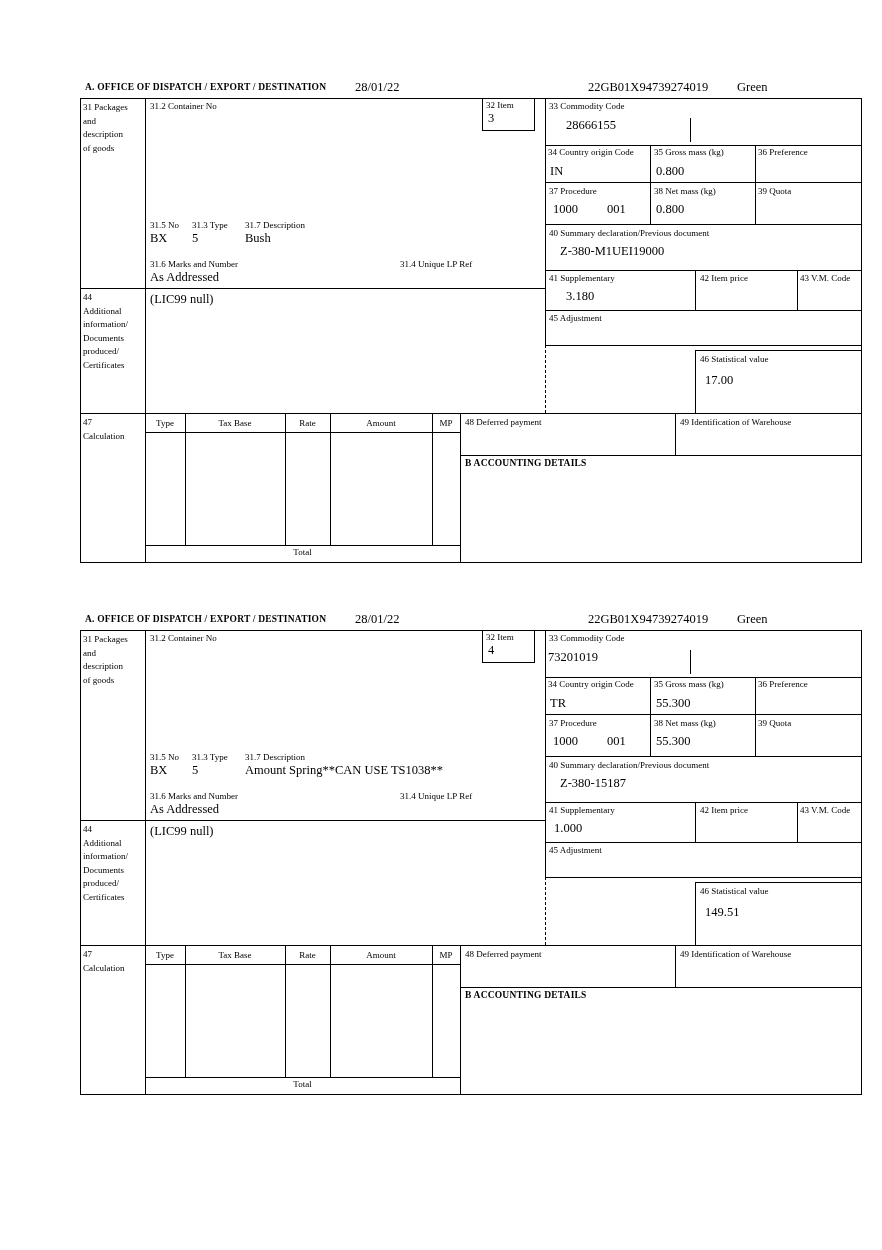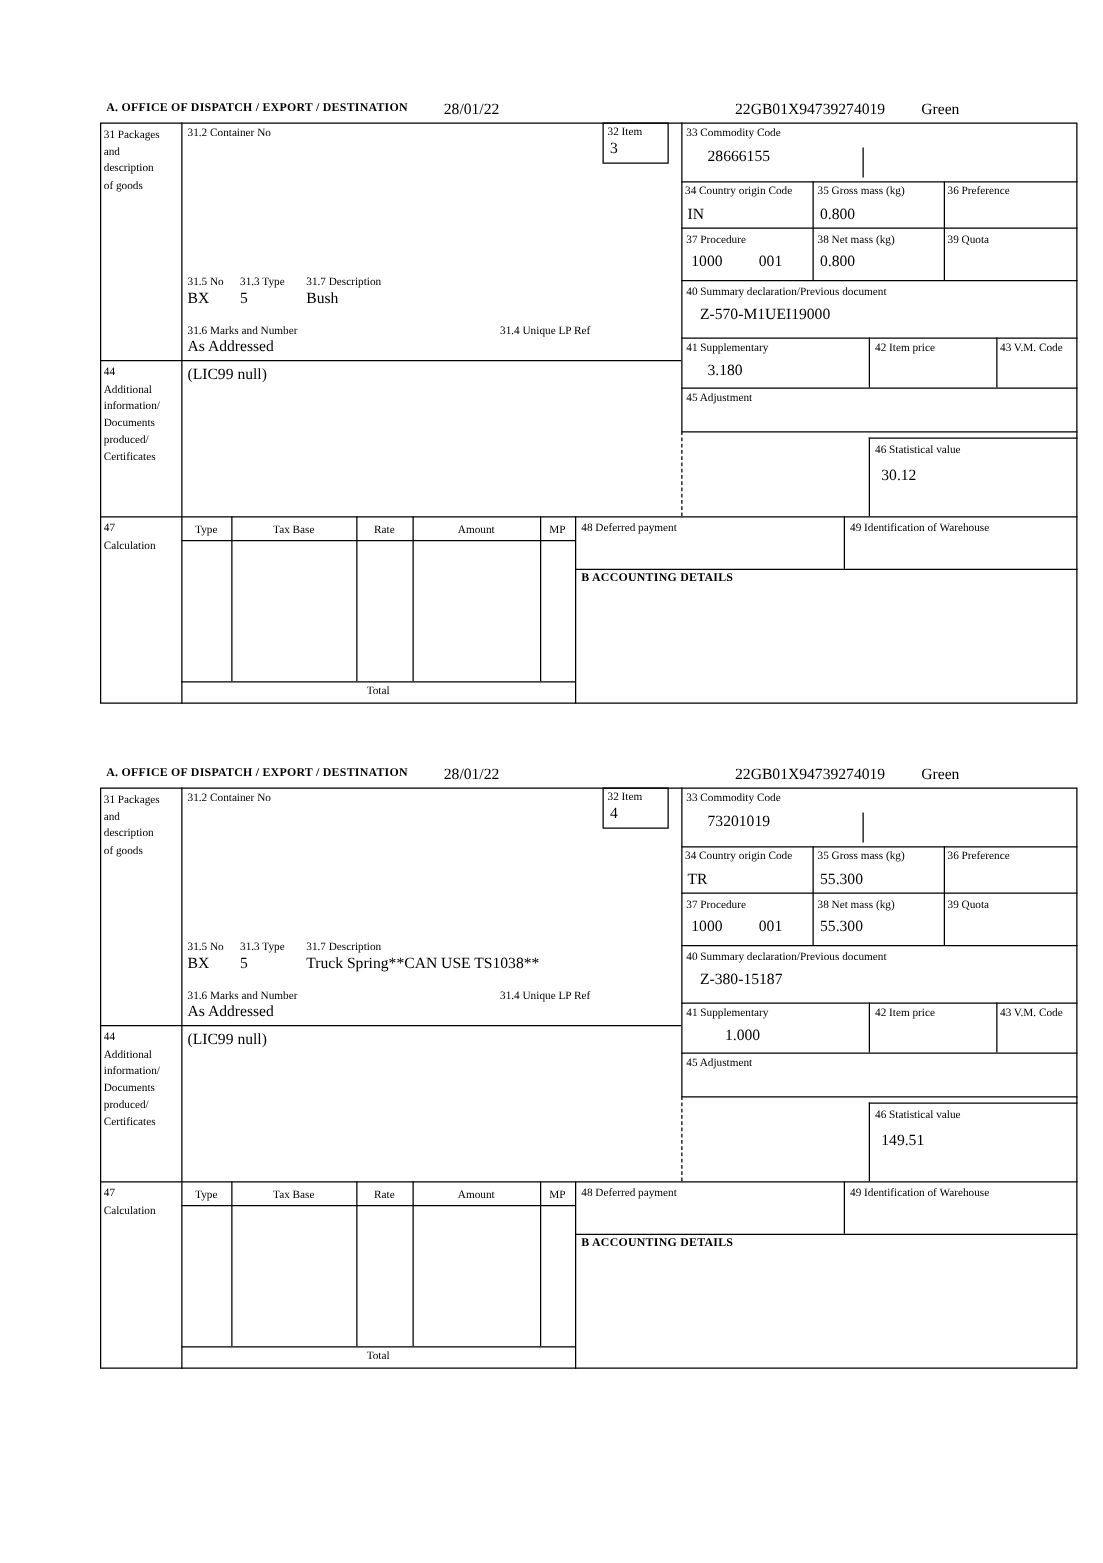--- a/index.html
+++ b/index.html
@@ -95,28 +95,28 @@
     <div class="lbl" style="left:654px;top:67px">35 Gross mass (kg)</div>
     <div class="val" style="left:656px;top:84px">0.800</div>
     <div class="lbl" style="left:758px;top:67px">36 Preference</div>
     <div class="lbl" style="left:549px;top:106px">37 Procedure</div>
     <div class="val" style="left:553px;top:122px">1000</div>
     <div class="val" style="left:607px;top:122px">001</div>
     <div class="lbl" style="left:654px;top:106px">38 Net mass (kg)</div>
     <div class="val" style="left:656px;top:122px">0.800</div>
     <div class="lbl" style="left:758px;top:106px">39 Quota</div>
     <div class="lbl" style="left:549px;top:148px">40 Summary declaration/Previous document</div>
-    <div class="val" style="left:560px;top:164px">Z-570-M1UEI19000</div>
+    <div class="val" style="left:560px;top:164px">Z-380-M1UEI19000</div>
     <div class="lbl" style="left:549px;top:193px">41 Supplementary</div>
     <div class="val" style="left:566px;top:209px">3.180</div>
     <div class="lbl" style="left:700px;top:193px">42 Item price</div>
     <div class="lbl" style="left:800px;top:193px">43 V.M. Code</div>
     <div class="lbl" style="left:549px;top:233px">45 Adjustment</div>
     <div class="lbl" style="left:700px;top:274px">46 Statistical value</div>
-    <div class="val" style="left:705px;top:293px">30.12</div>
+    <div class="val" style="left:705px;top:293px">17.00</div>
 
     <div class="lbl ctr" style="left:145px;top:338px;width:40px">Type</div>
     <div class="lbl ctr" style="left:185px;top:338px;width:100px">Tax Base</div>
     <div class="lbl ctr" style="left:285px;top:338px;width:45px">Rate</div>
     <div class="lbl ctr" style="left:330px;top:338px;width:102px">Amount</div>
     <div class="lbl ctr" style="left:432px;top:338px;width:28px">MP</div>
     <div class="lbl ctr" style="left:145px;top:467px;width:315px">Total</div>
 
     <div class="lbl" style="left:465px;top:337px">48 Deferred payment</div>
     <div class="lbl" style="left:680px;top:337px">49 Identification of Warehouse</div>
@@ -174,43 +174,43 @@
 Calculation</div>
 
     <div class="lbl" style="left:150px;top:21px">31.2 Container No</div>
     <div class="lbl" style="left:486px;top:20px">32 Item</div>
     <div class="val" style="left:488px;top:31px">4</div>
     <div class="lbl" style="left:150px;top:140px">31.5 No</div>
     <div class="lbl" style="left:192px;top:140px">31.3 Type</div>
     <div class="lbl" style="left:245px;top:140px">31.7 Description</div>
     <div class="val" style="left:150px;top:151px">BX</div>
     <div class="val" style="left:192px;top:151px">5</div>
-    <div class="val" style="left:245px;top:151px">Truck Spring**CAN USE TS1038**</div>
+    <div class="val" style="left:245px;top:151px">Amount Spring**CAN USE TS1038**</div>
     <div class="lbl" style="left:150px;top:179px">31.6 Marks and Number</div>
     <div class="lbl" style="left:400px;top:179px">31.4 Unique LP Ref</div>
     <div class="val" style="left:150px;top:190px">As Addressed</div>
     <div class="val" style="left:150px;top:212px">(LIC99 null)</div>
 
     <div class="lbl" style="left:549px;top:21px">33 Commodity Code</div>
-    <div class="val" style="left:566px;top:38px">73201019</div>
+    <div class="val" style="left:548px;top:38px">73201019</div>
     <div class="lbl" style="left:548px;top:67px">34 Country origin Code</div>
     <div class="val" style="left:550px;top:84px">TR</div>
     <div class="lbl" style="left:654px;top:67px">35 Gross mass (kg)</div>
     <div class="val" style="left:656px;top:84px">55.300</div>
     <div class="lbl" style="left:758px;top:67px">36 Preference</div>
     <div class="lbl" style="left:549px;top:106px">37 Procedure</div>
     <div class="val" style="left:553px;top:122px">1000</div>
     <div class="val" style="left:607px;top:122px">001</div>
     <div class="lbl" style="left:654px;top:106px">38 Net mass (kg)</div>
     <div class="val" style="left:656px;top:122px">55.300</div>
     <div class="lbl" style="left:758px;top:106px">39 Quota</div>
     <div class="lbl" style="left:549px;top:148px">40 Summary declaration/Previous document</div>
     <div class="val" style="left:560px;top:164px">Z-380-15187</div>
     <div class="lbl" style="left:549px;top:193px">41 Supplementary</div>
-    <div class="val" style="left:580px;top:209px">1.000</div>
+    <div class="val" style="left:554px;top:209px">1.000</div>
     <div class="lbl" style="left:700px;top:193px">42 Item price</div>
     <div class="lbl" style="left:800px;top:193px">43 V.M. Code</div>
     <div class="lbl" style="left:549px;top:233px">45 Adjustment</div>
     <div class="lbl" style="left:700px;top:274px">46 Statistical value</div>
     <div class="val" style="left:705px;top:293px">149.51</div>
 
     <div class="lbl ctr" style="left:145px;top:338px;width:40px">Type</div>
     <div class="lbl ctr" style="left:185px;top:338px;width:100px">Tax Base</div>
     <div class="lbl ctr" style="left:285px;top:338px;width:45px">Rate</div>
     <div class="lbl ctr" style="left:330px;top:338px;width:102px">Amount</div>

